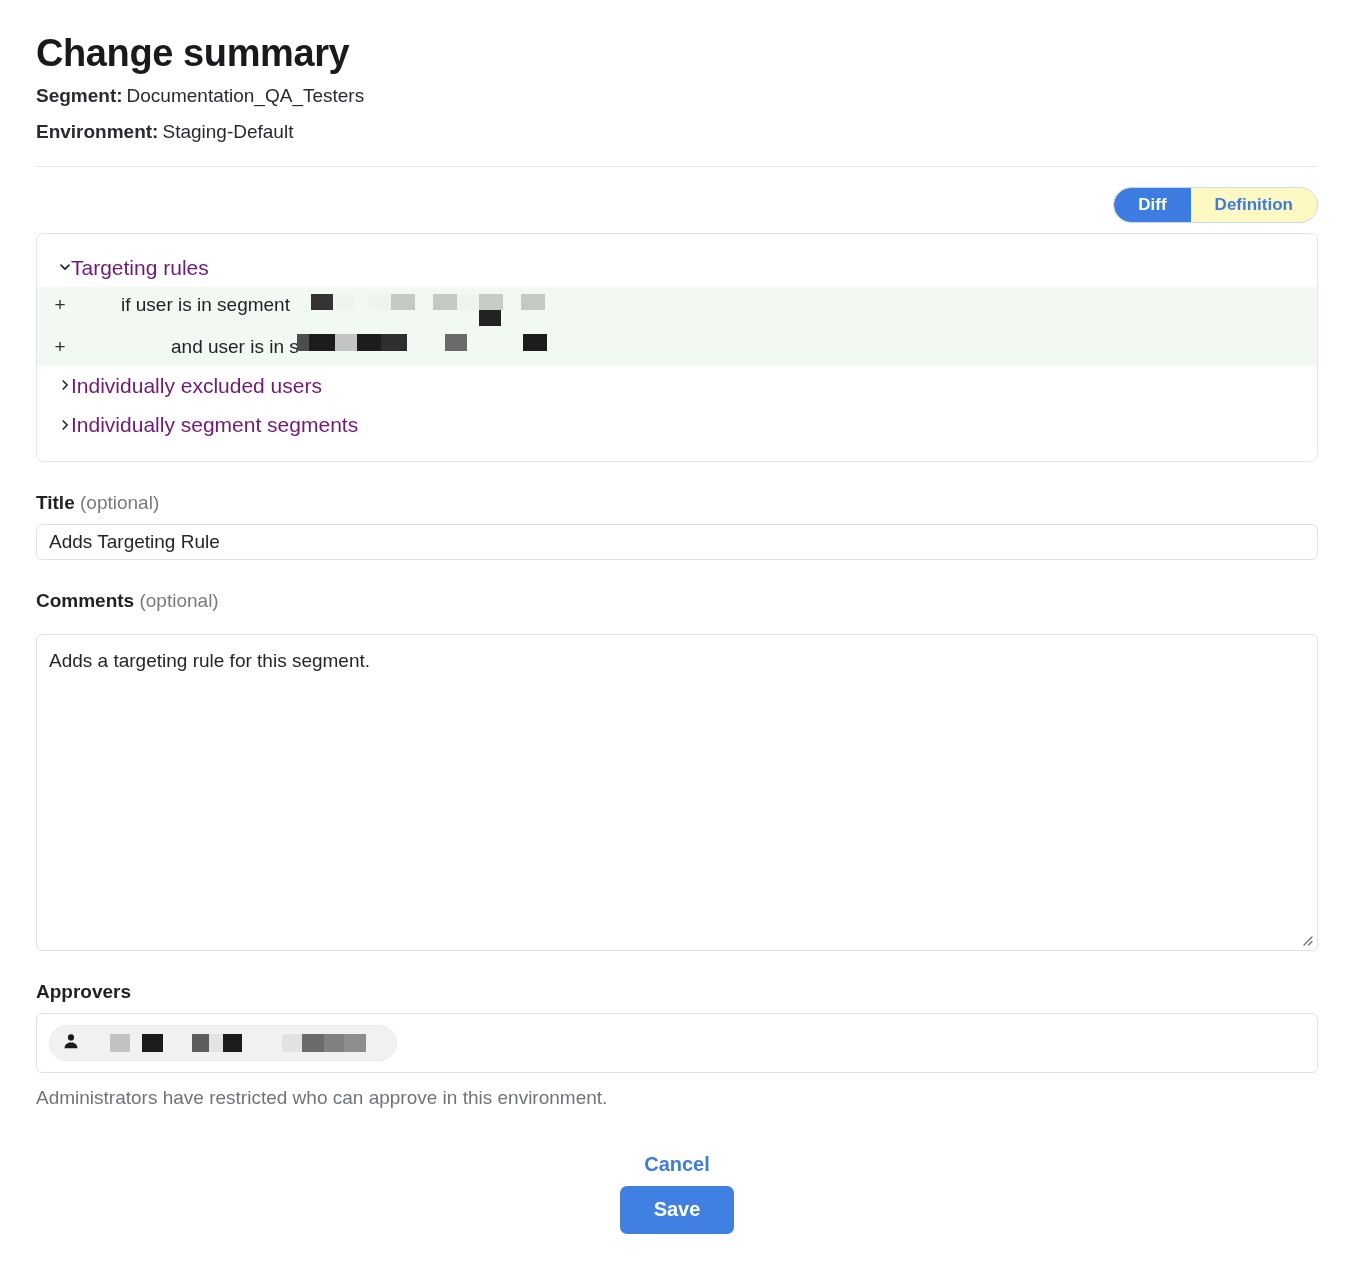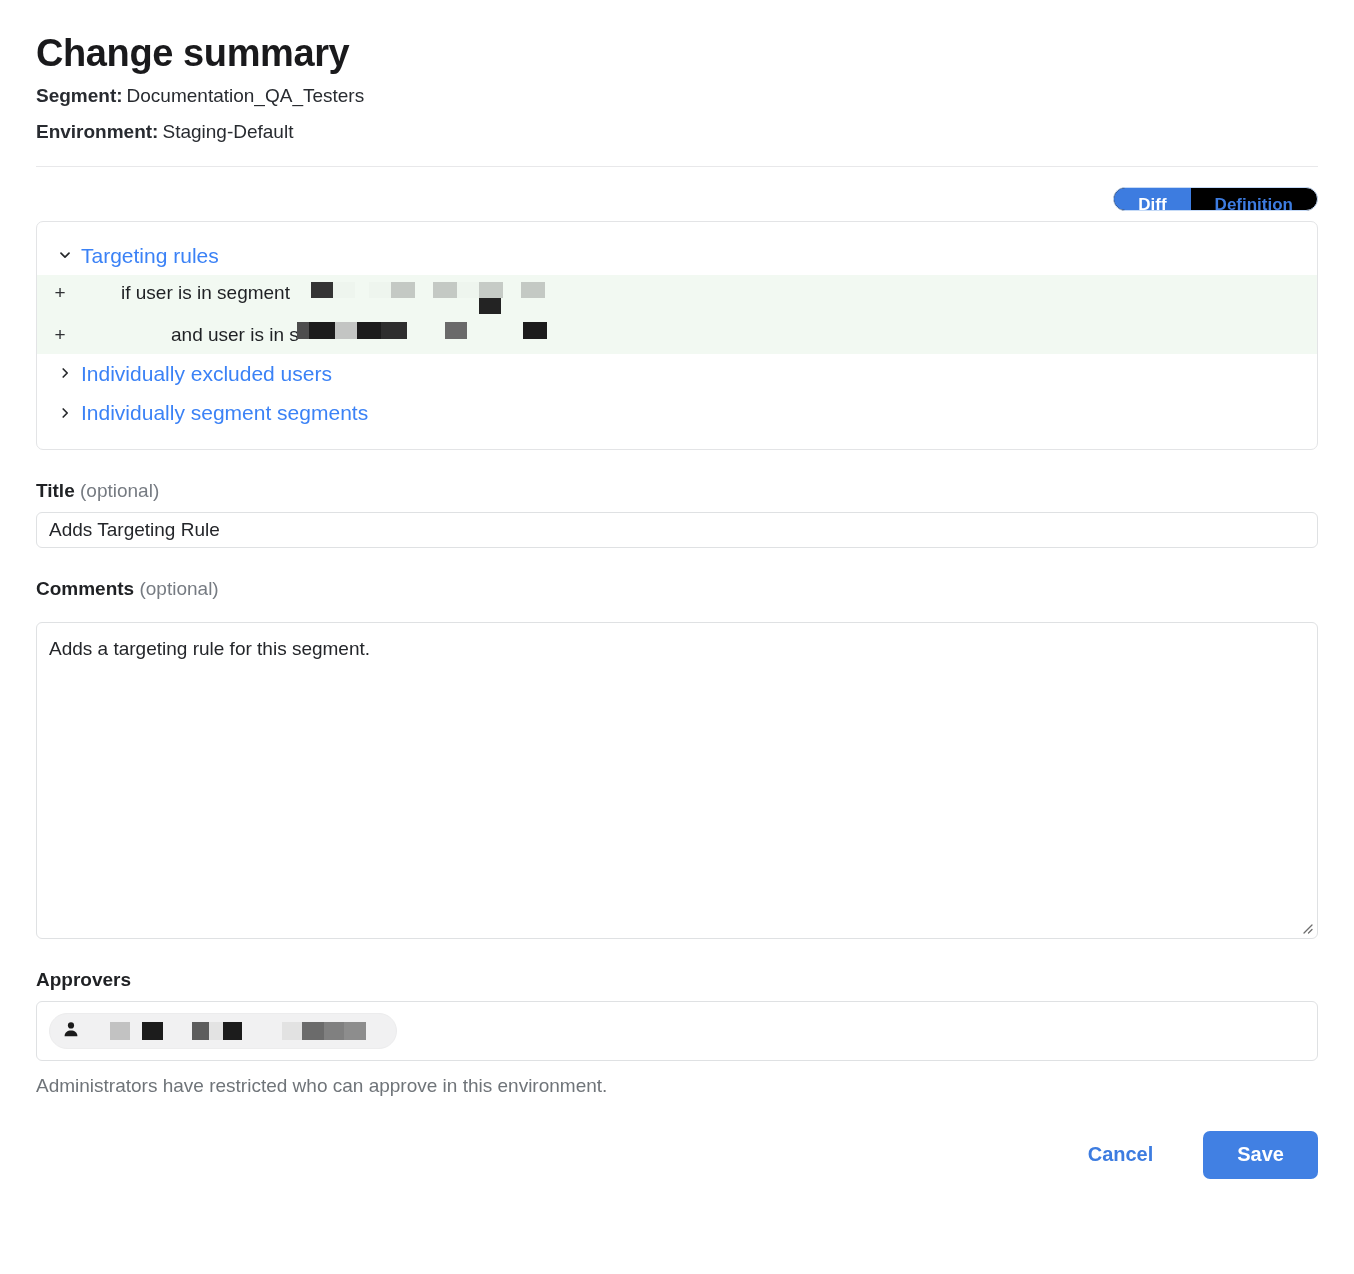--- a/index.html
+++ b/index.html
@@ -52,22 +52,22 @@
     justify-content: flex-end;
     margin-top: 20px;
     width: 1282px;
   }
   .seg-toggle {
     display: inline-flex;
     align-items: stretch;
     border: 1px solid #c5daf7;
     border-radius: 999px;
     overflow: hidden;
-    height: 24px;
-    background: #000000;
+    height: 36px;
+    background: #fef9c3;
   }
   .seg-btn {
     border: none;
     background: transparent;
     font-family: inherit;
     font-size: 17px;
     font-weight: 700;
     color: #3d7ce0;
     padding: 0 24px;
     cursor: pointer;
@@ -85,23 +85,22 @@
     width: 1282px;
     border: 1px solid #e3e4e6;
     border-radius: 7px;
     padding: 14px 0 16px 0;
     background: #fff;
     overflow: hidden;
   }
   .diff-section {
     display: flex;
     align-items: center;
-    gap: 10px;
     font-size: 21px;
-    color: #3b82f6;
+    color: #701a75;
     padding: 4px 0 4px 22px;
     cursor: pointer;
     line-height: 1.5;
   }
   .chev {
     display: inline-block;
     width: 12px;
     flex: 0 0 12px;
     color: #26282b;
   }
@@ -224,21 +223,22 @@
     color: #6f7479;
   }
 
   
   .footer {
     margin-top: 34px;
     width: 1282px;
     display: flex;
     justify-content: flex-end;
     align-items: center;
-    gap: 28px;
+    gap: 0;
+    flex-direction: column;
   }
   .btn-cancel {
     border: none;
     background: transparent;
     font-family: inherit;
     font-size: 20px;
     font-weight: 700;
     color: #3d7ce0;
     padding: 10px 22px;
     cursor: pointer;

